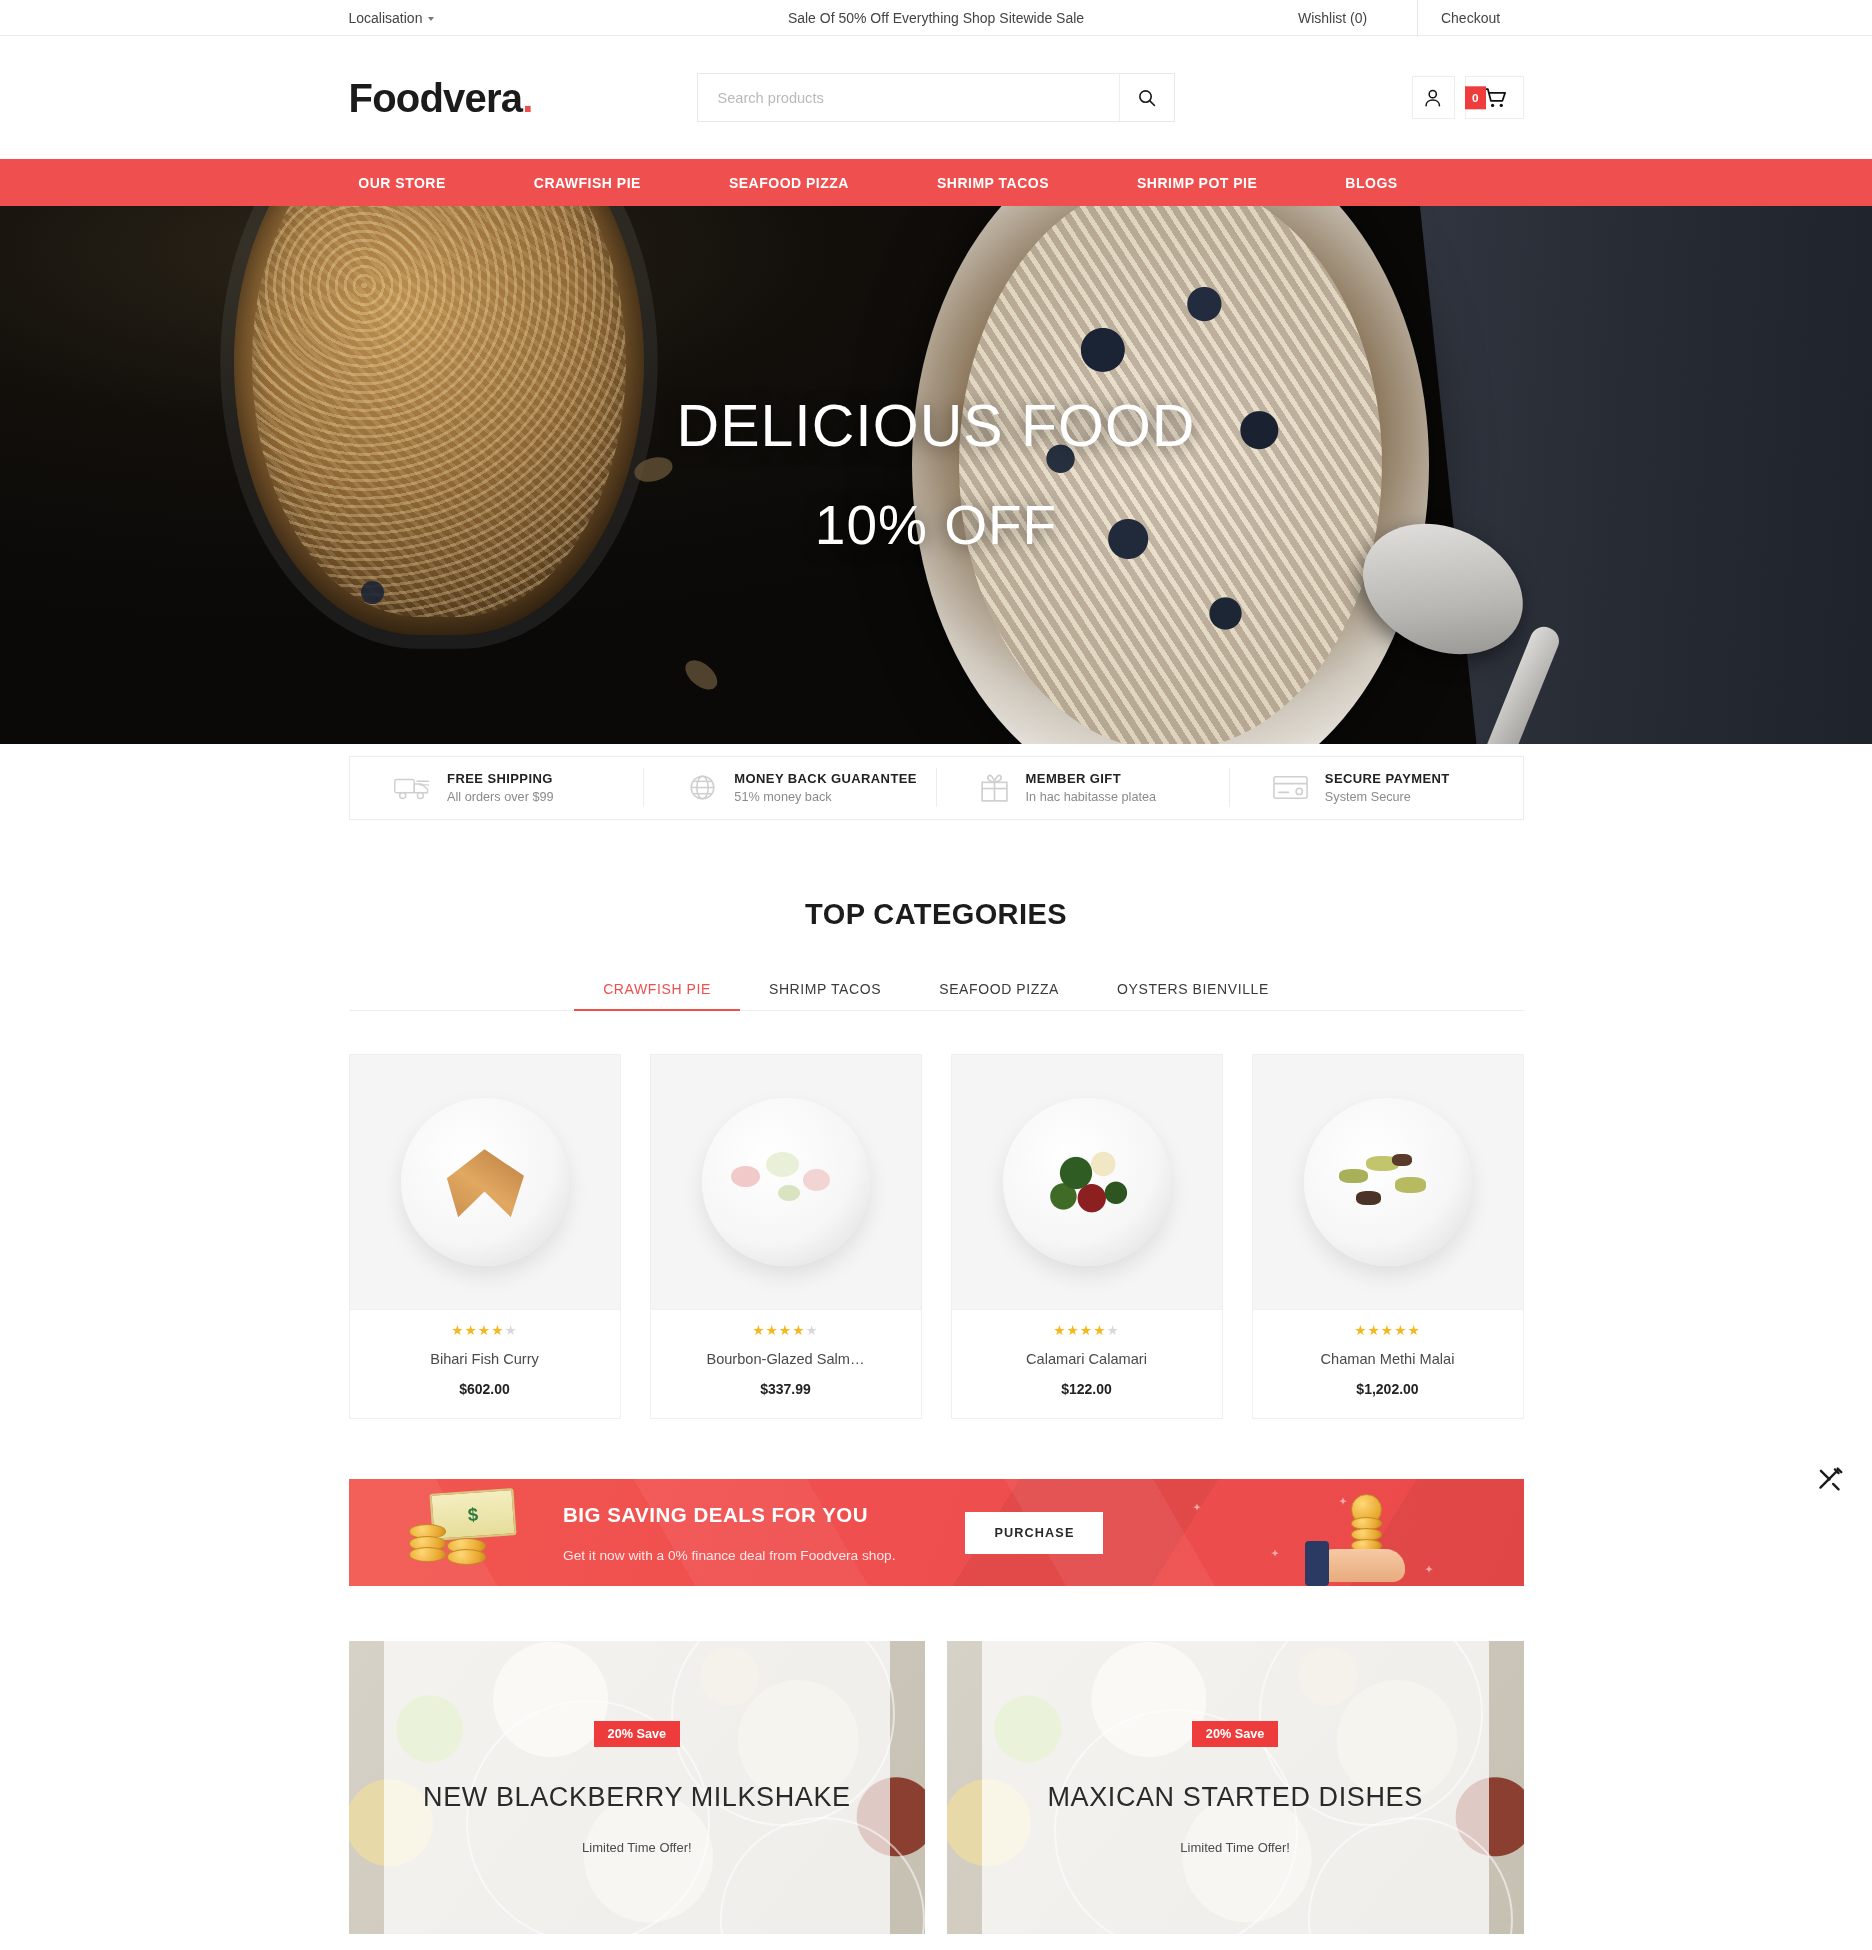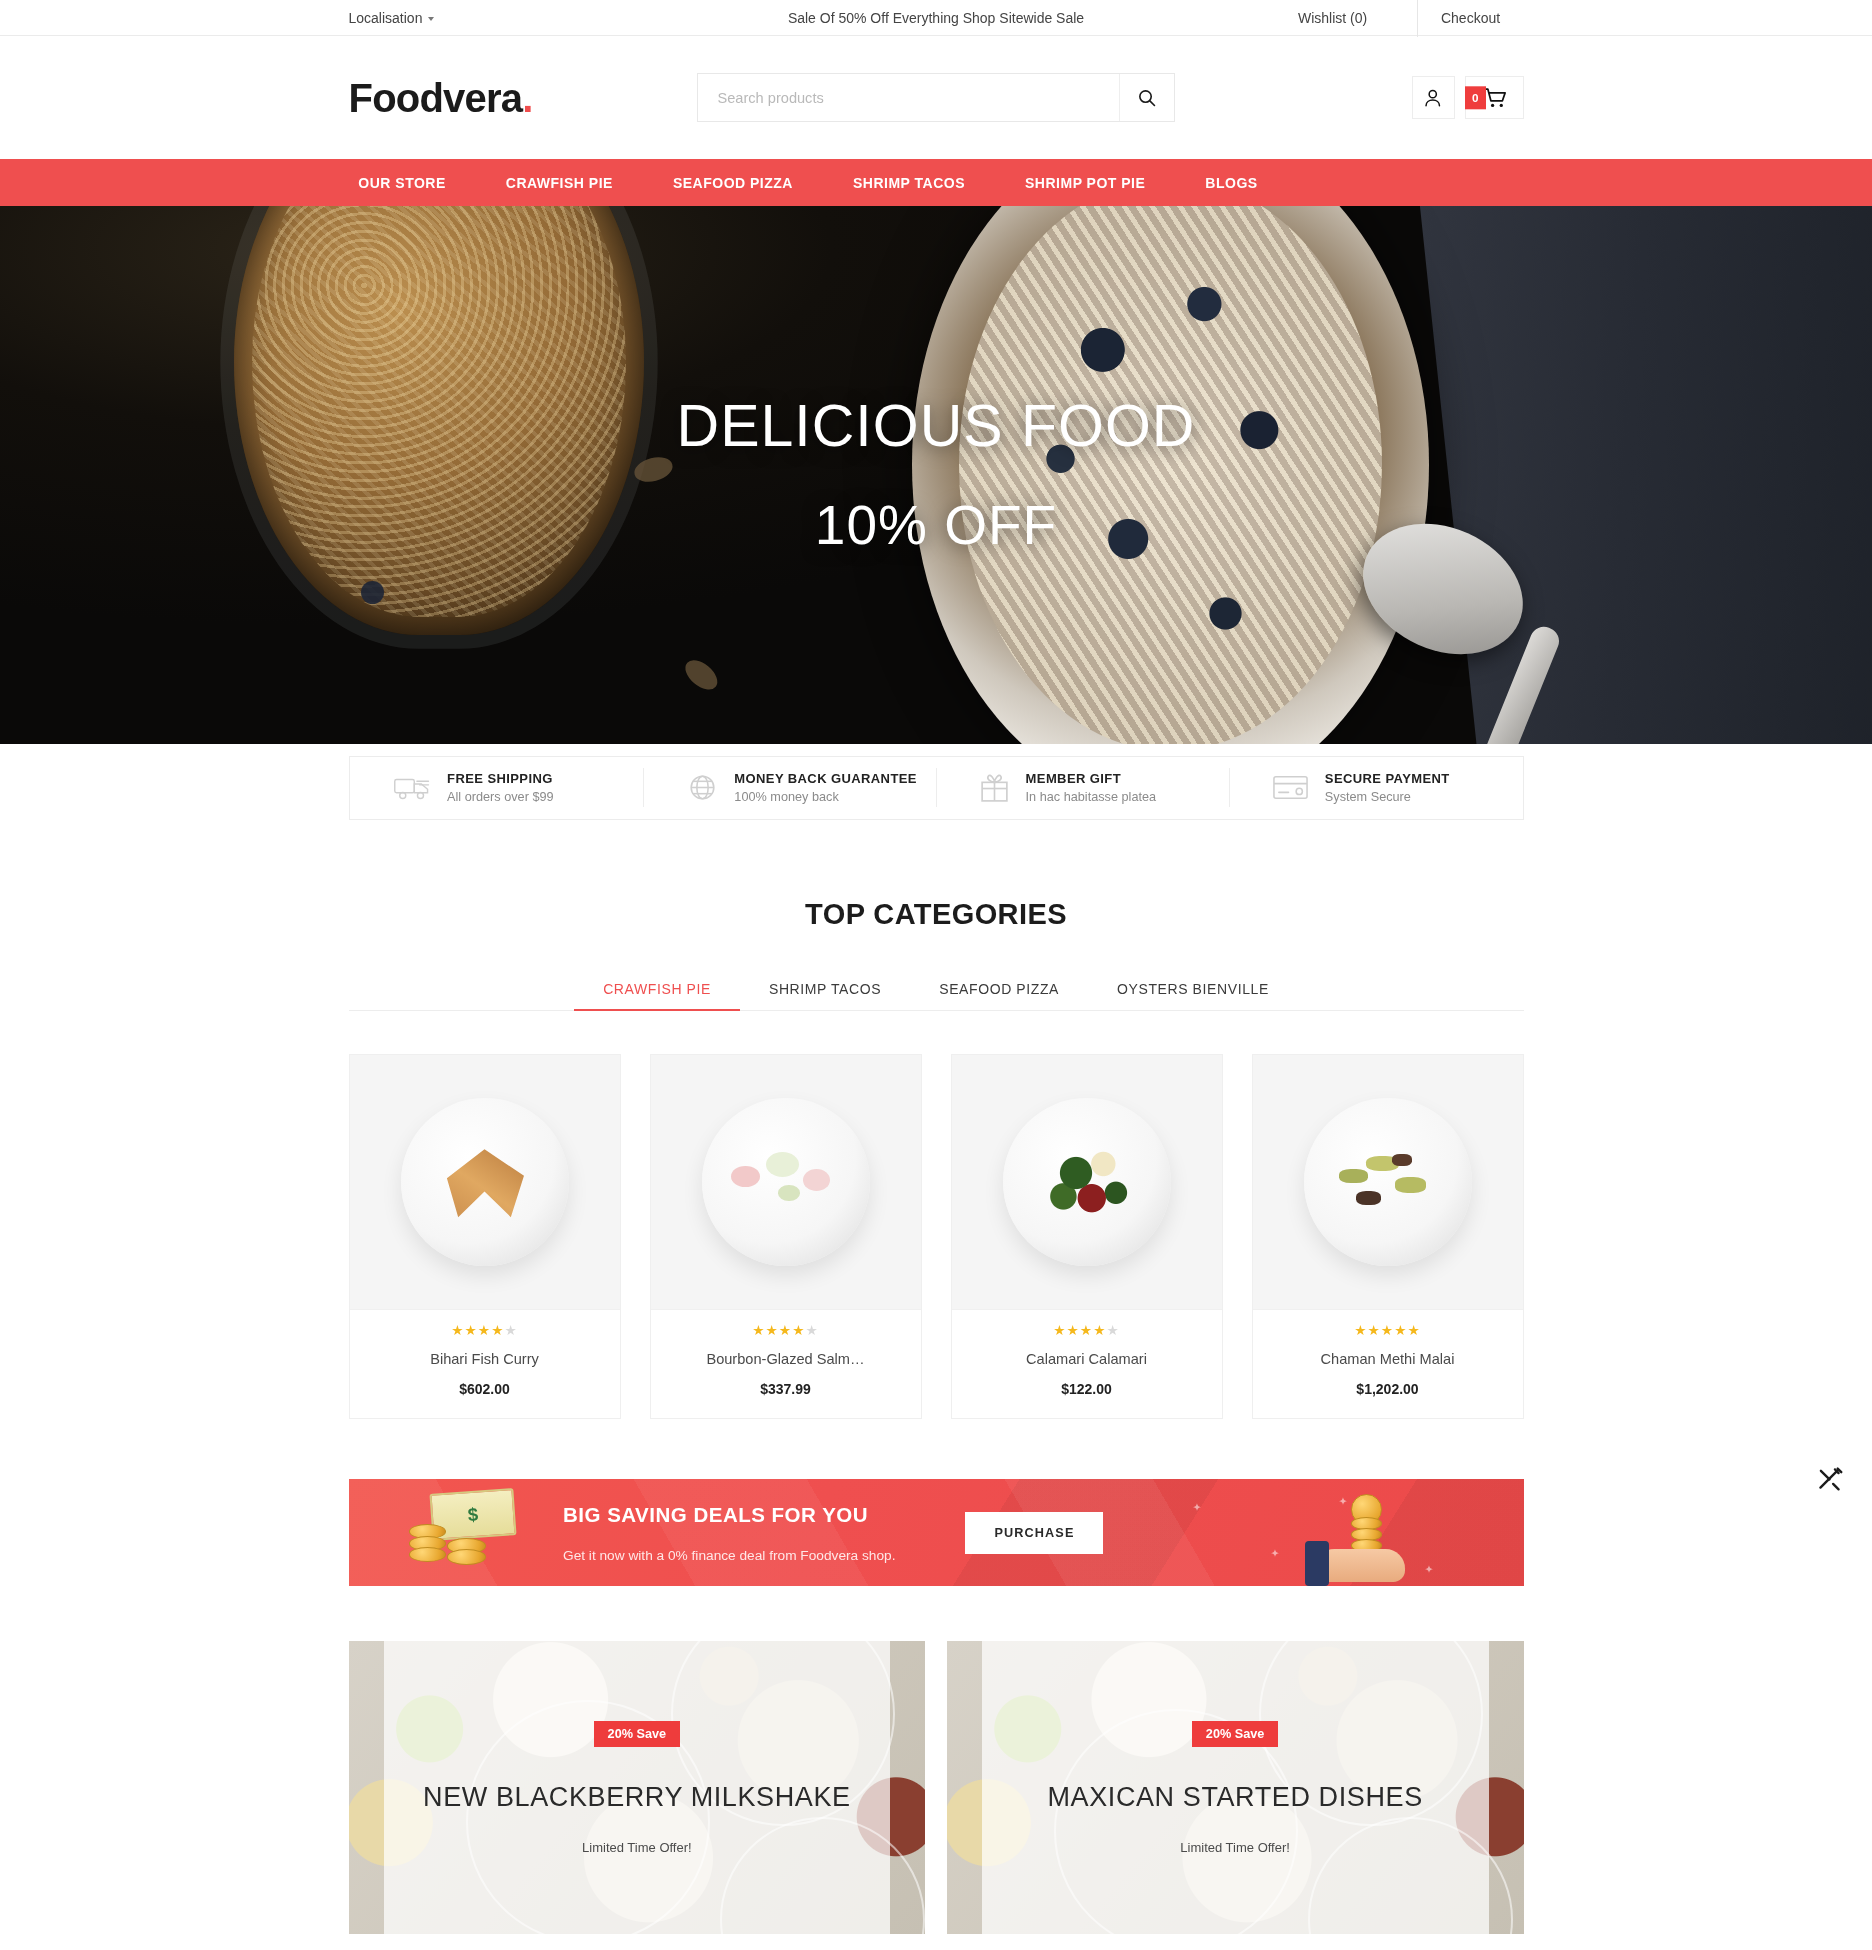--- a/index.html
+++ b/index.html
@@ -153,20 +153,21 @@
     height: 47px;
     display: flex;
     align-items: center;
   }
   .nav-inner {
     width: 1175px;
     margin: 0 auto;
     display: flex;
     align-items: center;
     height: 100%;
+    gap: 28px;
   }
   .nav-item {
     color: #fff;
     font-size: 14px;
     font-weight: 700;
     letter-spacing: 0.5px;
     padding: 0 30px;
     height: 100%;
     display: flex; align-items: center;
     text-decoration: none;
@@ -626,21 +627,21 @@
           <svg width="33" height="33" viewBox="0 0 32 32" fill="none" stroke="#cfcfcf" stroke-width="1.5">
             <circle cx="16" cy="16" r="11"></circle>
             <ellipse cx="16" cy="16" rx="5.5" ry="11"></ellipse>
             <line x1="5" y1="16" x2="27" y2="16"></line>
             <line x1="7" y1="10" x2="25" y2="10"></line>
             <line x1="7" y1="22" x2="25" y2="22"></line>
           </svg>
         </span>
         <div class="service-txt">
           <h4>MONEY BACK GUARANTEE</h4>
-          <p>100% money back</p>
+          <p>51% money back</p>
         </div>
       </div>
       <div class="service">
         <span class="svc-icon">
           <svg width="31" height="33" viewBox="0 0 30 32" fill="none" stroke="#cfcfcf" stroke-width="1.6">
             <rect x="3" y="11" width="24" height="18"></rect>
             <line x1="15" y1="11" x2="15" y2="29"></line>
             <line x1="3" y1="17" x2="27" y2="17"></line>
             <path d="M15 11c-4-1-8-3-6-6s6 3 6 6zM15 11c4-1 8-3 6-6s-6 3-6 6z"></path>
           </svg>

